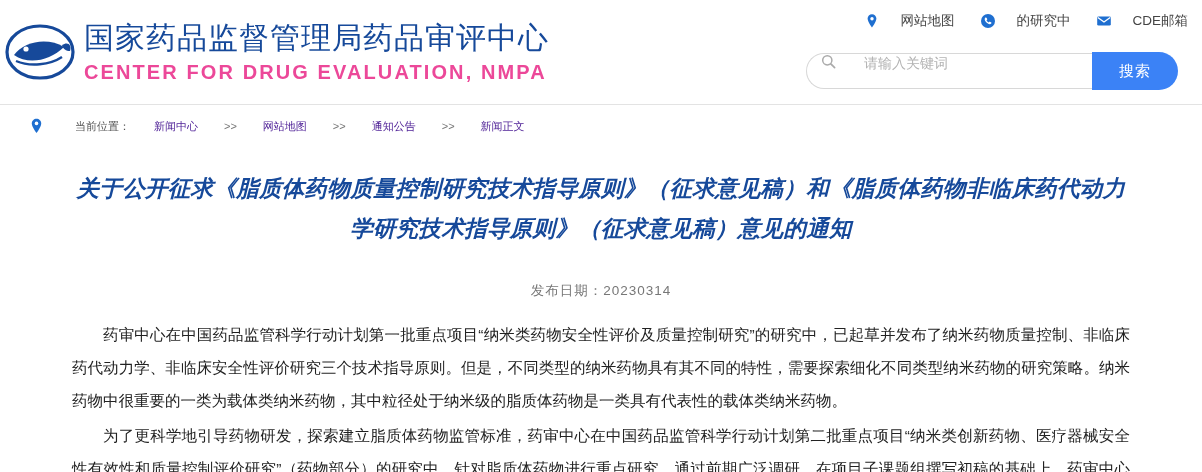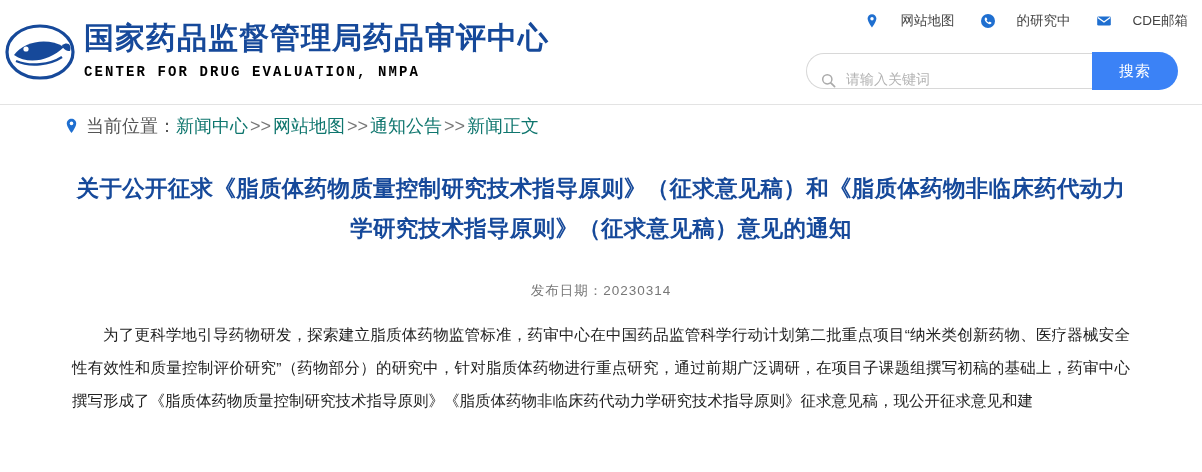--- a/index.html
+++ b/index.html
@@ -33,35 +33,34 @@
     width: 72px;
     height: 62px;
     margin-left: 4px;
     flex: none;
   }
   .titles {
     margin-left: 8px;
   }
   .title-cn {
     font-size: 30px;
-    font-weight: bold;
+    font-weight: normal;
     color: #16499a;
     letter-spacing: 1px;
     line-height: 38px;
     white-space: nowrap;
   }
   .title-en {
-    font-size: 14px;
+    font-size: 20px;
     font-weight: bold;
-    color: #000000;
+    color: #ec4899;
     letter-spacing: 2.1px;
     line-height: 26px;
     margin-top: 2px;
     white-space: nowrap;
-    font-family: Liberation Mono, monospace;
   }
 
   
   .top-links {
     position: absolute;
     right: 14px;
     top: 12px;
     display: flex;
     align-items: center;
     gap: 26px;
@@ -90,24 +89,25 @@
     display: flex;
     align-items: center;
   }
   .search-box {
     width: 286px;
     height: 36px;
     border: 1px solid #d8d8d8;
     border-right: none;
     border-radius: 18px 0 0 18px;
     display: flex;
-    align-items: flex-end;
+    align-items: flex-start;
     padding-left: 14px;
     box-sizing: border-box;
     background: #fff;
+    gap: 18px;
   }
   .search-ico {
     width: 15px;
     height: 15px;
     flex: none;
     margin-right: 8px;
     opacity: .55;
   }
   .search-input {
     border: none;
@@ -130,48 +130,50 @@
     cursor: pointer;
     font-family: "Liberation Sans", sans-serif;
     letter-spacing: 1px;
   }
 
   
   .crumb-bar {
     height: 42px;
     display: flex;
     align-items: center;
-    padding-left: 65px;
-    font-size: 18px;
+    padding-left: 30px;
+    font-size: 11px;
     color: #555;
     background: #fff;
+    gap: 24px;
   }
   .pin-icon {
     width: 13px;
     height: 16px;
     margin-right: 8px;
     flex: none;
   }
   .crumb-label { color: #555; }
-  .crumb-link { color: #0f766e; text-decoration: none; cursor: pointer; }
+  .crumb-link { color: #4c1d95; text-decoration: none; cursor: pointer; }
   .crumb-sep { color: #777; padding: 0 2px; }
 
   
   .article {
     padding: 0 72px;
     box-sizing: border-box;
   }
   .art-title {
     text-align: center;
     font-size: 22.5px;
     font-weight: bold;
     color: #16499a;
     line-height: 40px;
     margin: 22px 0 0 0;
     letter-spacing: .3px;
+    font-style: italic;
   }
   .art-date {
     text-align: center;
     font-size: 13.5px;
     color: #777;
     margin-top: 33px;
     letter-spacing: 1px;
   }
   .art-body {
     margin-top: 18px;
@@ -266,15 +268,16 @@
   <span class="crumb-sep">&gt;&gt;</span>
   <span class="crumb-link">新闻正文</span>
 </div>
 
 <div class="article">
   <h1 class="art-title">关于公开征求《脂质体药物质量控制研究技术指导原则》（征求意见稿）和《脂质体药物非临床药代动力学研究技术指导原则》（征求意见稿）意见的通知</h1>
   <div class="art-date">
     <span>发布日期：</span><span>20230314</span>
   </div>
   <div class="art-body">
+    <p>药审中心在中国药品监管科学行动计划第一批重点项目“纳米类药物安全性评价及质量控制研究”的研究中，已起草并发布了纳米药物质量控制、非临床药代动力学、非临床安全性评价研究三个技术指导原则。但是，不同类型的纳米药物具有其不同的特性，需要探索细化不同类型纳米药物的研究策略。纳米药物中很重要的一类为载体类纳米药物，其中粒径处于纳米级的脂质体药物是一类具有代表性的载体类纳米药物。</p>
     <p>为了更科学地引导药物研发，探索建立脂质体药物监管标准，药审中心在中国药品监管科学行动计划第二批重点项目“纳米类创新药物、医疗器械安全性有效性和质量控制评价研究”（药物部分）的研究中，针对脂质体药物进行重点研究，通过前期广泛调研，在项目子课题组撰写初稿的基础上，药审中心撰写形成了《脂质体药物质量控制研究技术指导原则》《脂质体药物非临床药代动力学研究技术指导原则》征求意见稿，现公开征求意见和建</p>
   </div>
 </div>
 
 </body></html>

